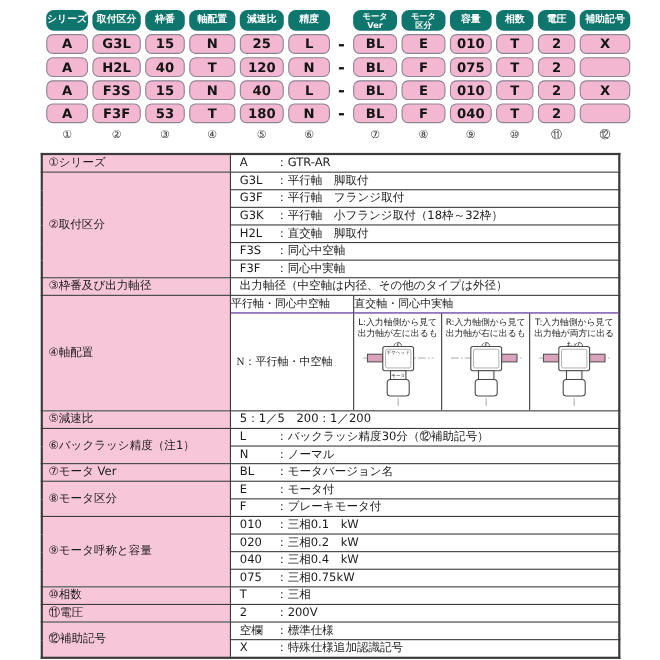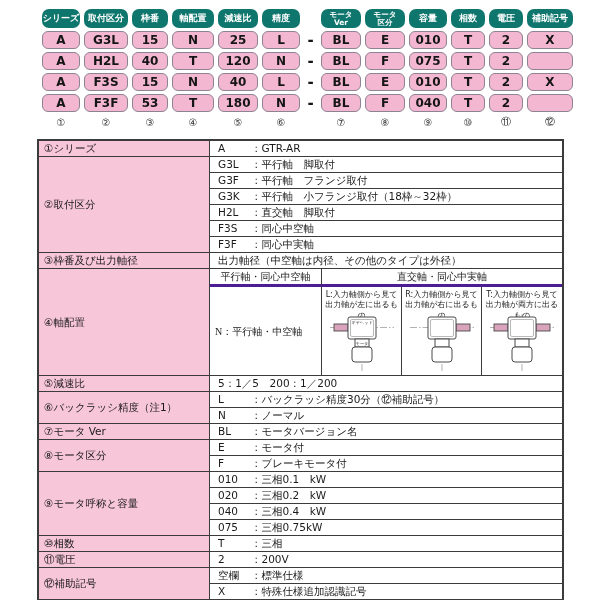--- a/index.html
+++ b/index.html
@@ -44,21 +44,21 @@
     width:165px;background:#f8c6d9;padding:0 0 0 5px;
     white-space:nowrap;
   }
   td.val{padding:0;white-space:nowrap;margin-top:12px;}
   .code{display:inline-block;min-width:33px;padding-left:8px;}
   .code:empty{min-width:0;}
   .desc{display:inline-block;}
   
   td.axis-td{padding:0;line-height:normal;height:auto;}
   .axis-grid{display:grid;grid-template-columns:112px 1fr 1fr 1fr;}
-  .ax-h{height:15px;line-height:15px;text-align:center;font-size:10px;border-bottom:3px solid #4c1d95;}
+  .ax-h{height:15px;line-height:15px;font-size:10px;border-bottom:1px solid #4c1d95;}
   .ax-h1{border-right:1px solid #3b3b3b;}
   .ax-h2{grid-column:2/5;}
   .ax-n{border-right:1px solid #3b3b3b;display:flex;align-items:center;padding-left:5px;font-size:10px;font-family:Liberation Serif, serif;}
   .ax-v{display:flex;flex-direction:column;align-items:center;padding:3px 2px 2px;}
   .b-r{border-right:1px solid #3b3b3b;}
   .ax-desc{font-size:8px;line-height:1.3;text-align:center;height:22px;white-space:normal;}
   svg.diagram{display:block;margin-top:1px;}
   .cl{stroke:#909090;stroke-width:0.7;stroke-dasharray:7 2 1.5 2;fill:none;}
   .gbody{fill:#ffffff;stroke:#4a4a4a;stroke-width:1;}
   .ginner{fill:none;stroke:#8a8a8a;stroke-width:0.6;}

